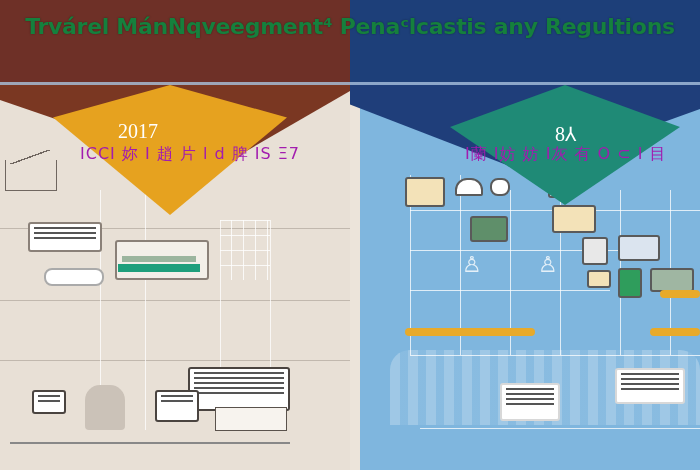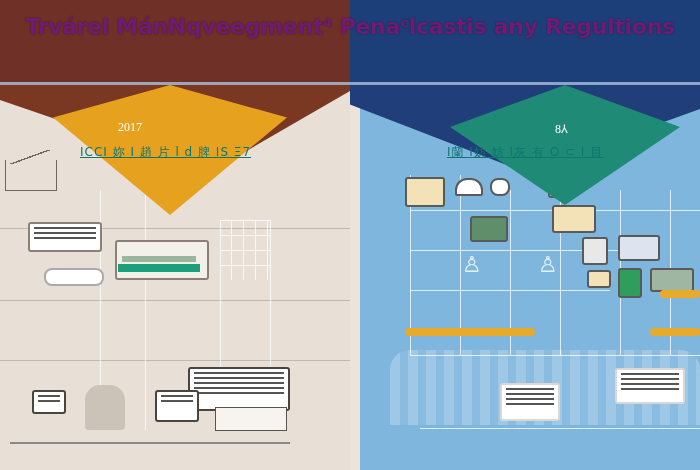--- a/index.html
+++ b/index.html
@@ -5,38 +5,38 @@
   html, body { margin:0; padding:0; }
   body { width:700px; height:470px; overflow:hidden; position:relative; font-family:"DejaVu Sans", sans-serif; background:#e9e1d8; }
   .half { position:absolute; top:0; height:470px; overflow:hidden; }
   .left-half { left:0; width:350px; background:#e8e0d6; }
   .right-half { left:350px; width:350px; background:#7fb6de; }
   .right-half::before { content:""; position:absolute; left:0; top:0; width:10px; height:470px; background:#ece4da; }
 
   .banner { position:absolute; top:0; left:0; width:700px; height:82px; display:flex; }
   .banner-left { width:350px; height:82px; background:#6e3027; }
   .banner-right { width:350px; height:82px; background:#1d3f79; }
-  .banner-text { position:absolute; top:0; left:0; width:700px; height:62px; color:#701a75; font-weight:bold; text-align:center; }
+  .banner-text { position:absolute; top:0; left:0; width:700px; height:62px; color:#15803d; font-weight:bold; text-align:center; }
   .title-line { position:absolute; left:0; width:700px; font-size:22px; letter-spacing:-0.3px; white-space:nowrap; text-shadow:0 0 2px rgba(0,0,0,0.4); }
   .title-line.l1 { top:14px; }
   .title-line.l2 { top:44px; }
   .banner-rule { position:absolute; top:82px; left:0; width:700px; height:3px; background:#a7c0dd; opacity:0.8; }
 
   
   .wedge-left-dark { position:absolute; left:0; top:82px; width:350px; height:90px; background:#7a3722; clip-path:polygon(0 0, 100% 0, 100% 10%, 60% 100%, 0 20%); }
   .wedge-left-gold { position:absolute; left:40px; top:85px; width:260px; height:130px; background:#e6a21f; clip-path:polygon(5% 25%, 50% 0, 95% 25%, 50% 100%); border-radius:8px; }
   .wedge-right-dark { position:absolute; left:350px; top:82px; width:350px; height:90px; background:#1f3e7a; clip-path:polygon(0 0, 100% 0, 100% 30%, 50% 100%, 0 25%); }
   .wedge-right-teal { position:absolute; left:450px; top:85px; width:230px; height:120px; background:#1f8a76; clip-path:polygon(0 35%, 50% 0, 100% 35%, 50% 100%); }
 
-  .year { position:absolute; font-size:12px; color:#fff; font-family:"Liberation Serif", serif; }
+  .year { position:absolute; font-size:20px; color:#fff; font-family:"Liberation Serif", serif; }
   .year.left { left:118px; top:120px; }
   .year.right { left:555px; top:120px; }
-  .subtitle { position:absolute; font-size:12px; color:#0f766e; letter-spacing:1px; white-space:nowrap;text-decoration:underline; }
+  .subtitle { position:absolute; font-size:16px; color:#a21caf; letter-spacing:1px; white-space:nowrap; }
   .subtitle.left { left:80px; top:144px; }
-  .subtitle.right { left:447px; top:144px; }
+  .subtitle.right { left:465px; top:144px; }
 
   
   .gridline { position:absolute; background:rgba(255,255,255,0.75); }
   .gridline.dark { background:rgba(120,110,100,0.35); }
 
   .card { position:absolute; background:#fff; border:2px solid #8a8078; border-radius:3px; }
   .card .line { height:2px; background:#555; margin:3px 4px; }
   .card.blue { border-color:#d8d8d8; }
   .bar-gold { position:absolute; height:8px; background:#e8aa2a; border-radius:4px; }
   .bar-green { position:absolute; height:8px; background:#1e9f7c; }

